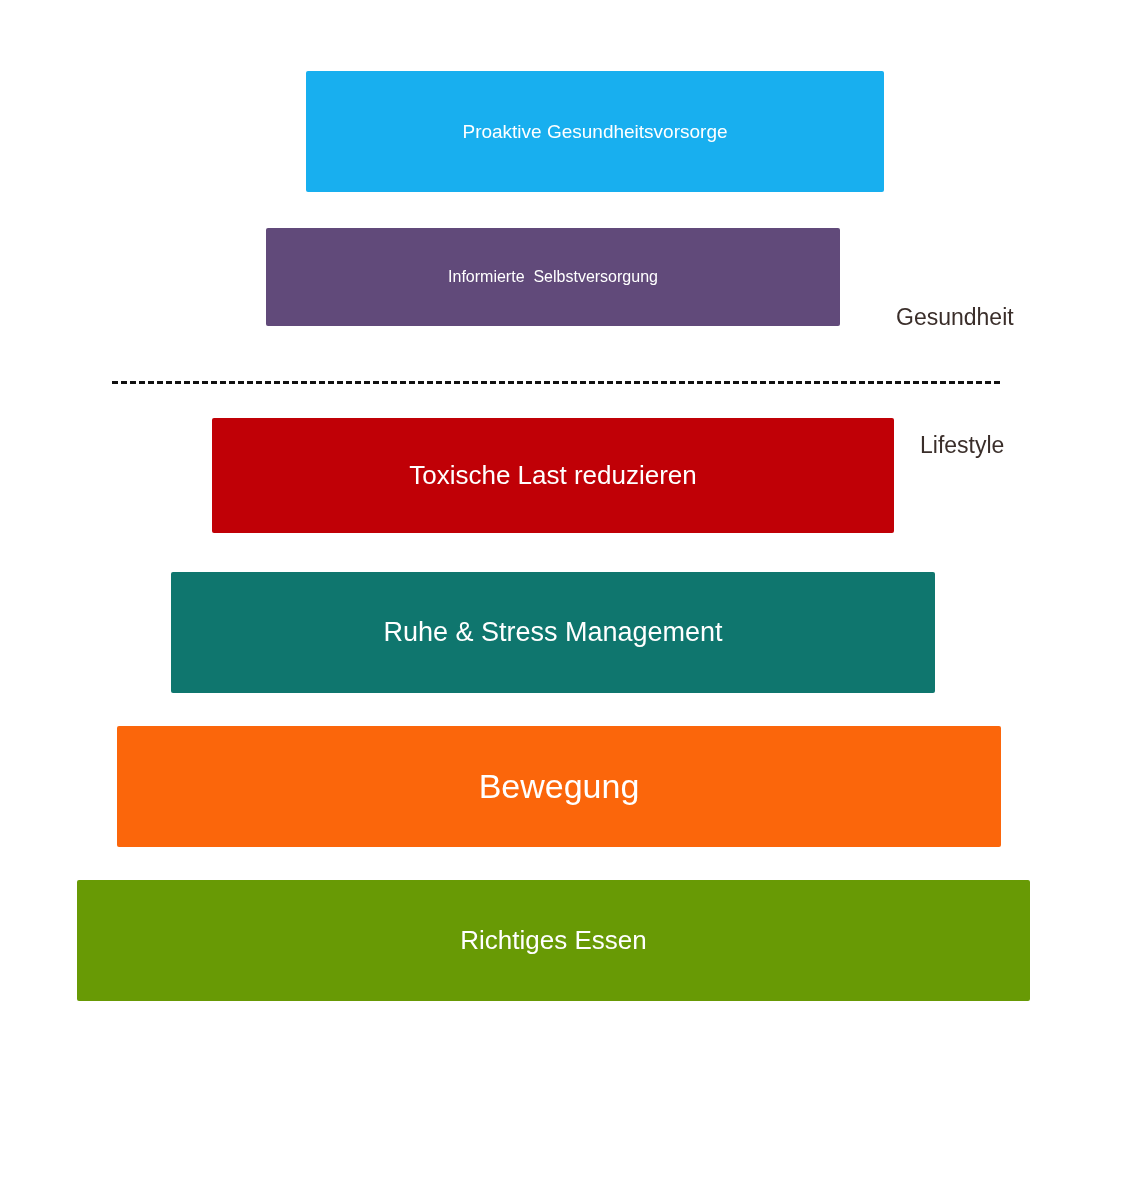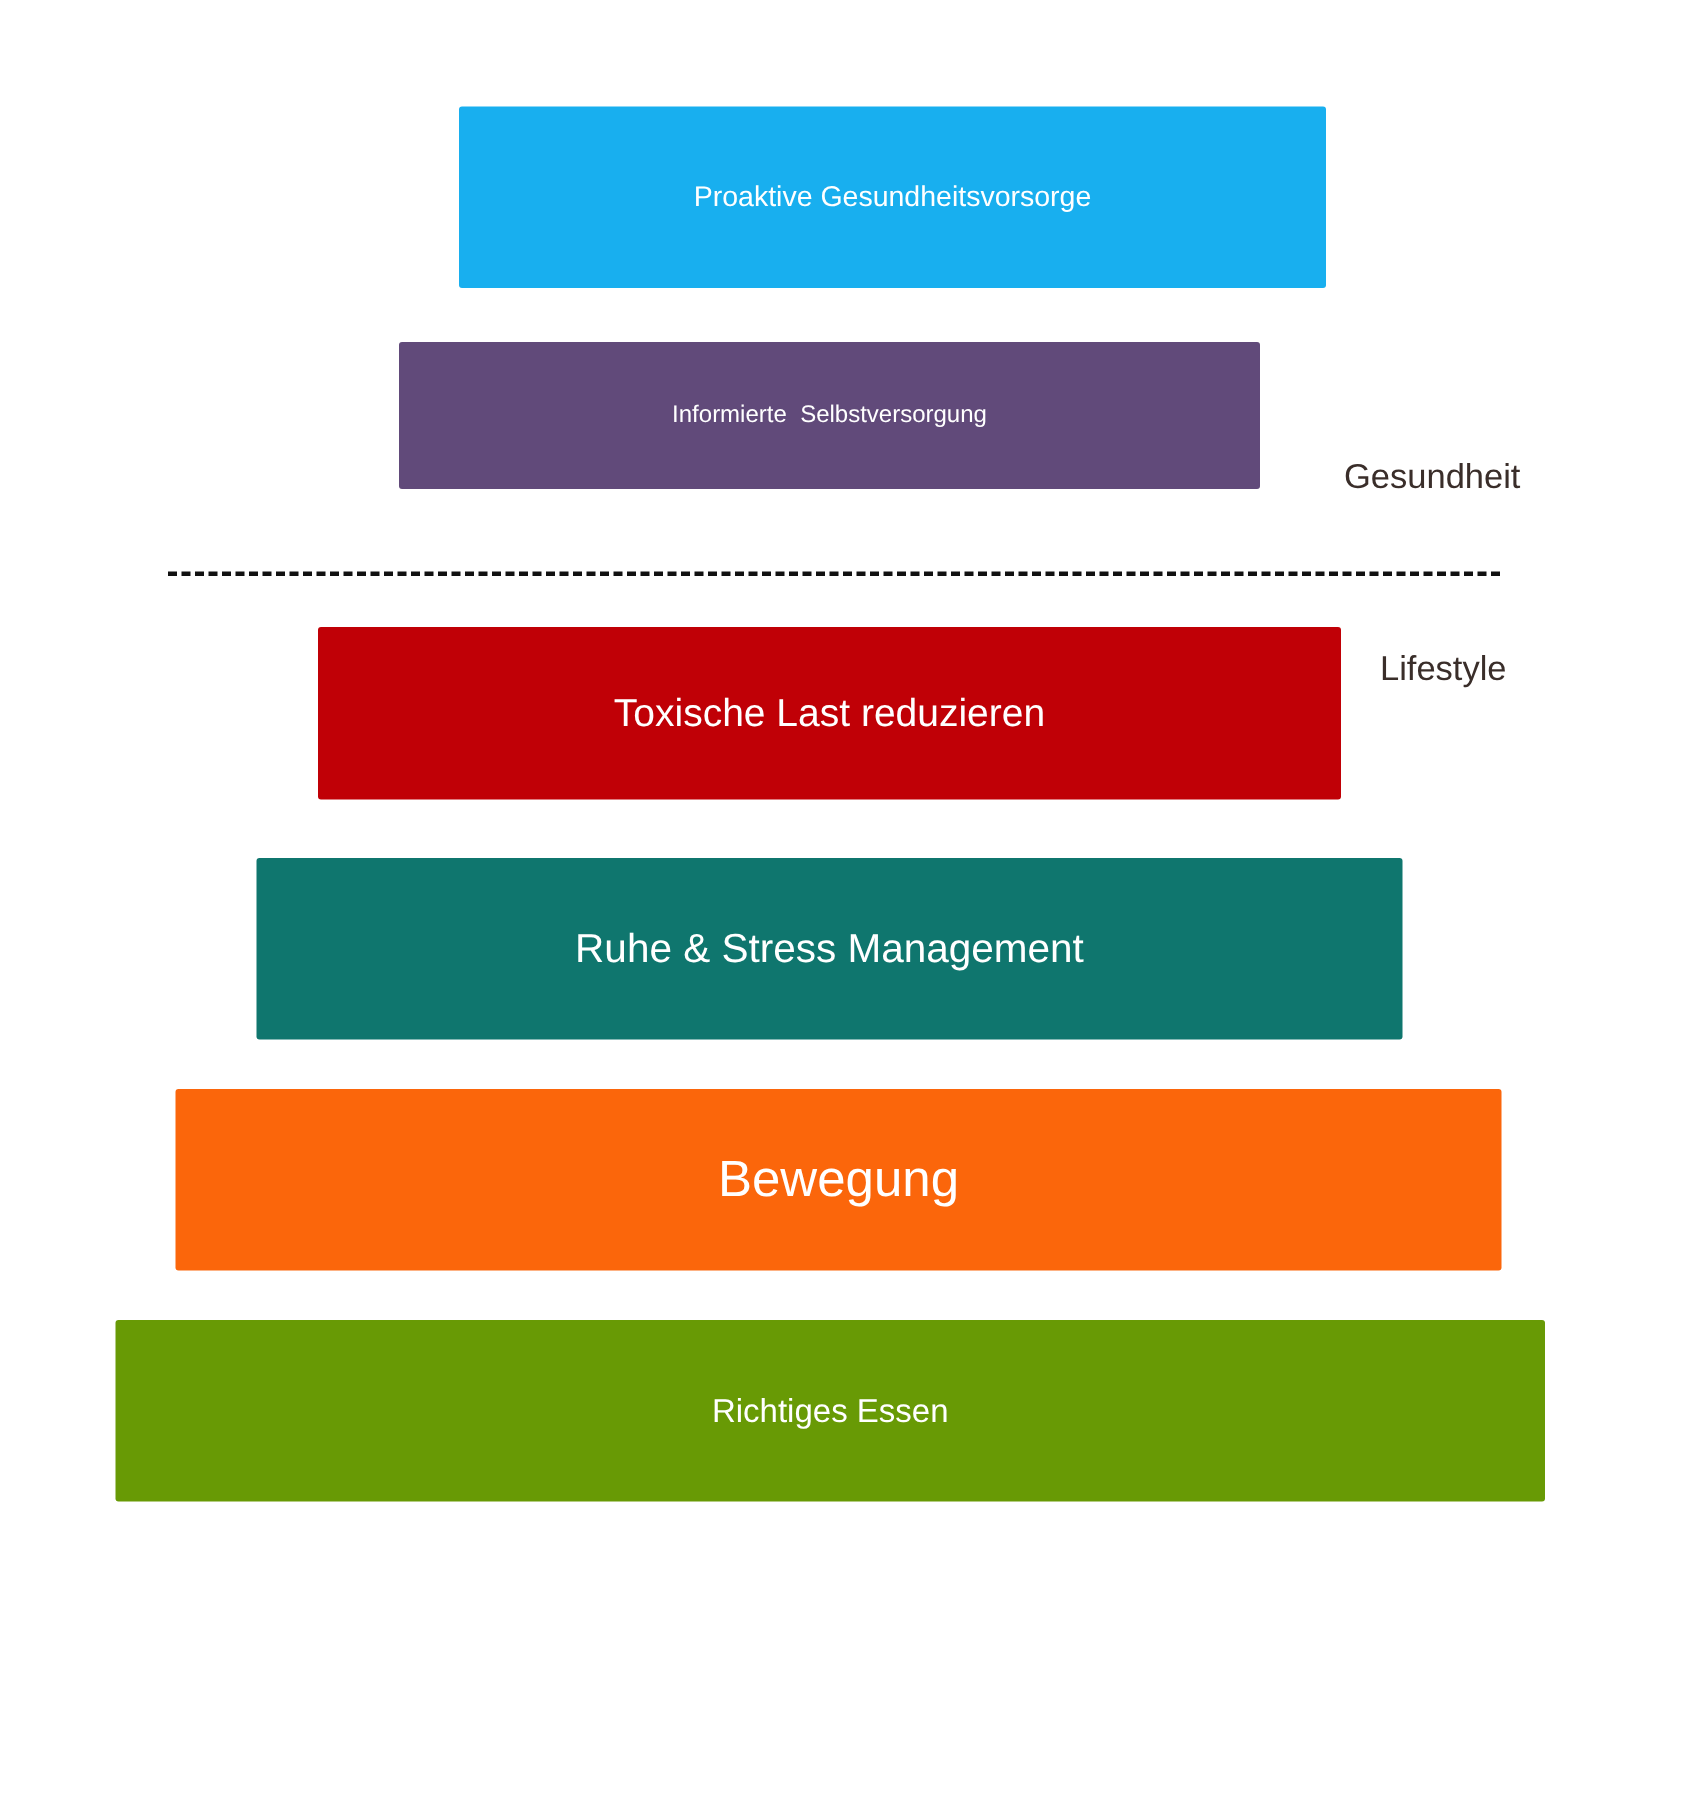--- a/index.html
+++ b/index.html
@@ -6,21 +6,21 @@
   body { width: 1122px; height: 1200px; position: relative; overflow: hidden;
          font-family: "Liberation Sans", "DejaVu Sans", sans-serif; }
   .layer { position: absolute; display: flex; align-items: center; justify-content: center;
            color: #ffffff; border-radius: 2px; box-sizing: border-box; }
   .layer span { white-space: pre; }
   #l0 { left: 306px; top: 71px;  width: 578px; height: 121px; font-size: 19px; }
   #l1 { left: 266px; top: 228px; width: 574px; height: 98px; font-size: 16px; }
   #l2 { left: 212px; top: 418px; width: 682px; height: 115px; font-size: 26px; }
   #l3 { left: 171px; top: 572px; width: 764px; height: 121px; font-size: 27px; }
   #l4 { left: 117px; top: 726px; width: 884px; height: 121px; font-size: 34px; }
-  #l5 { left: 77px;  top: 880px; width: 953px; height: 121px; font-size: 22px; }
+  #l5 { left: 77px;  top: 880px; width: 953px; height: 121px; font-size: 26px; }
   .side-label { position: absolute; color: #3a2e2a; font-size: 23px; }
   #lbl-gesundheit { left: 876px; top: 304px; margin-left: 20px; }
   #lbl-lifestyle  { left: 920px; top: 432px; }
   .divider { position: absolute; left: 112px; top: 381px; width: 888px; height: 0;
              border-top: 3px dashed #111111; }
 </style>
 </head>
 <body>
 
 <div>

